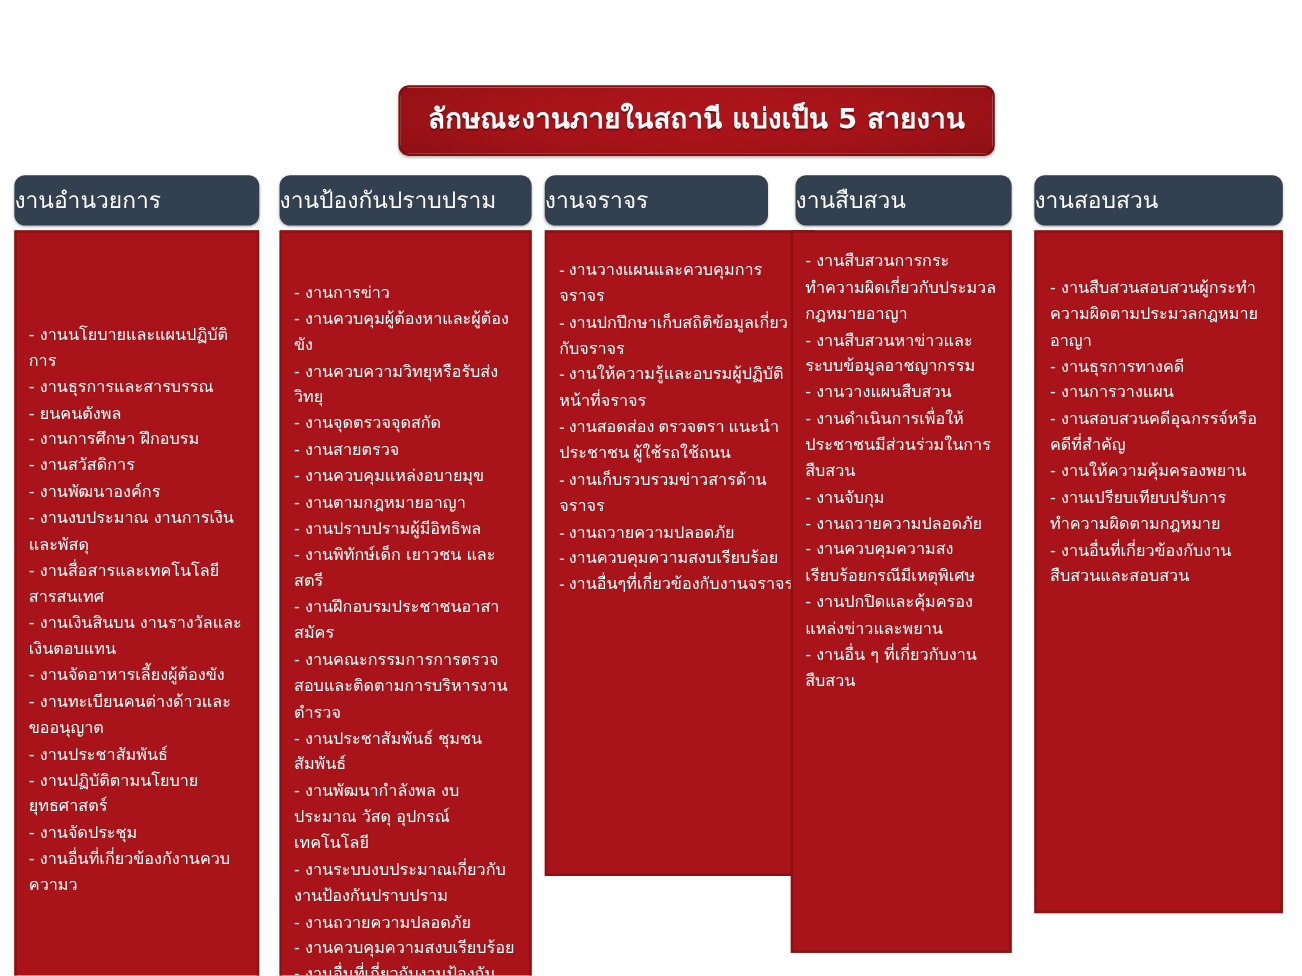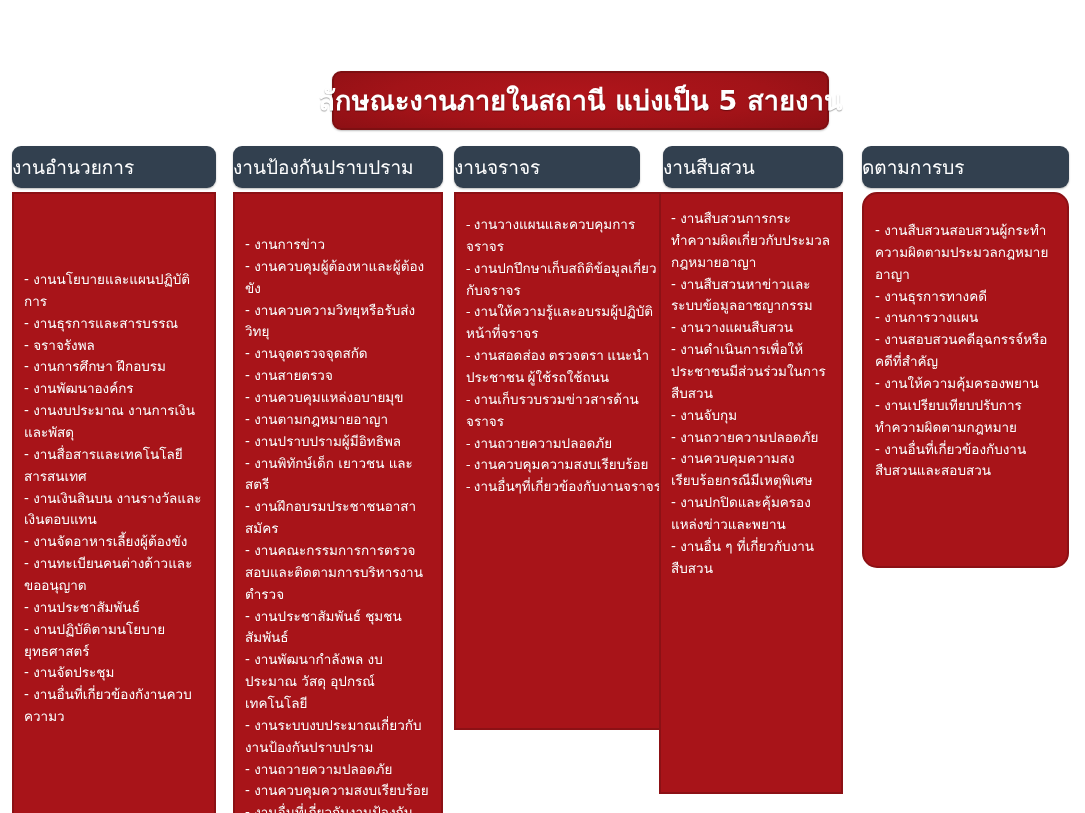--- a/index.html
+++ b/index.html
@@ -27,21 +27,21 @@
     border-radius: 9px;
     background:
       radial-gradient(ellipse 85% 120% at 50% 40%, #b0151b 0%, #a21318 45%, #7e0d12 100%);
     display: flex;
     align-items: center;
     justify-content: center;
     box-shadow: 0 1px 2px rgba(0,0,0,0.25);
   }
   #title-banner .title-text {
     color: #ffffff;
-    font-size: 27px;
+    font-size: 23px;
     font-weight: bold;
     letter-spacing: 0.2px;
     line-height: 1;
     white-space: nowrap;
     text-shadow: 0 1px 1px rgba(0,0,0,0.35);
     text-align: center;
   }
 
   
   .column {
@@ -101,39 +101,40 @@
   #col-3 { left: 454px; width: 186px; font-family: Liberation Serif, serif; }
   #col-3 .col-header { width: 186px; }
   #col-3 .col-body   { top: 46px; width: 225px; height: 538px; padding: 20px 10px 0 10px; }
 
   #col-4 { left: 659px; width: 184px; }
   #col-4 .col-header { left: 4px; width: 180px; position: relative; }
   #col-4 .col-body   { top: 46px; width: 184px; height: 602px; padding: 14px 10px 0 10px; }
 
   #col-5 { left: 862px; width: 207px; }
   #col-5 .col-header { width: 207px; }
-  #col-5 .col-body   { top: 46px; width: 207px; height: 376px; padding: 26px 11px 0 11px; border-radius: 15px; }
+  #col-5 .col-body   { top: 46px; width: 207px; height: 569px; padding: 36px 11px 0 11px; }
 </style>
 </head>
 <body>
 
 <div id="title-banner">
   <span class="title-text">ลักษณะงานภายในสถานี แบ่งเป็น 5 สายงาน</span>
 </div>
 
 <div class="column" id="col-1">
   <div class="col-header">
     <span class="col-header-text">งานอำนวยการ</span>
   </div>
   <div class="col-body">
     <ul>
       <li>- งานนโยบายและแผนปฏิบัติการ</li>
       <li>- งานธุรการและสารบรรณ</li>
-      <li>- จราจรังพล</li>
+      <li>- ยนคนตังพล</li>
       <li>- งานการศึกษา ฝึกอบรม</li>
+      <li>- งานสวัสดิการ</li>
       <li>- งานพัฒนาองค์กร</li>
       <li>- งานงบประมาณ งานการเงินและพัสดุ</li>
       <li>- งานสื่อสารและเทคโนโลยีสารสนเทศ</li>
       <li>- งานเงินสินบน งานรางวัลและเงินตอบแทน</li>
       <li>- งานจัดอาหารเลี้ยงผู้ต้องขัง</li>
       <li>- งานทะเบียนคนต่างด้าวและขออนุญาต</li>
       <li>- งานประชาสัมพันธ์</li>
       <li>- งานปฏิบัติตามนโยบายยุทธศาสตร์</li>
       <li>- งานจัดประชุม</li>
       <li>- งานอื่นที่เกี่ยวข้องกังานควบความว</li>
@@ -200,21 +201,21 @@
       <li>- งานถวายความปลอดภัย</li>
       <li>- งานควบคุมความสงเรียบร้อยกรณีมีเหตุพิเศษ</li>
       <li>- งานปกปิดและคุ้มครองแหล่งข่าวและพยาน</li>
       <li>- งานอื่น ๆ ที่เกี่ยวกับงานสืบสวน</li>
     </ul>
   </div>
 </div>
 
 <div class="column" id="col-5">
   <div class="col-header">
-    <span class="col-header-text">ดตามการบร</span>
+    <span class="col-header-text">งานสอบสวน</span>
   </div>
   <div class="col-body">
     <ul>
       <li>-  งานสืบสวนสอบสวนผู้กระทำความผิดตามประมวลกฎหมายอาญา</li>
       <li>- งานธุรการทางคดี</li>
       <li>- งานการวางแผน</li>
       <li>- งานสอบสวนคดีอุฉกรรจ์หรือคดีที่สำคัญ</li>
       <li>- งานให้ความคุ้มครองพยาน</li>
       <li>-  งานเปรียบเทียบปรับการทำความผิดตามกฎหมาย</li>
       <li>- งานอื่นที่เกี่ยวข้องกับงานสืบสวนและสอบสวน</li>

